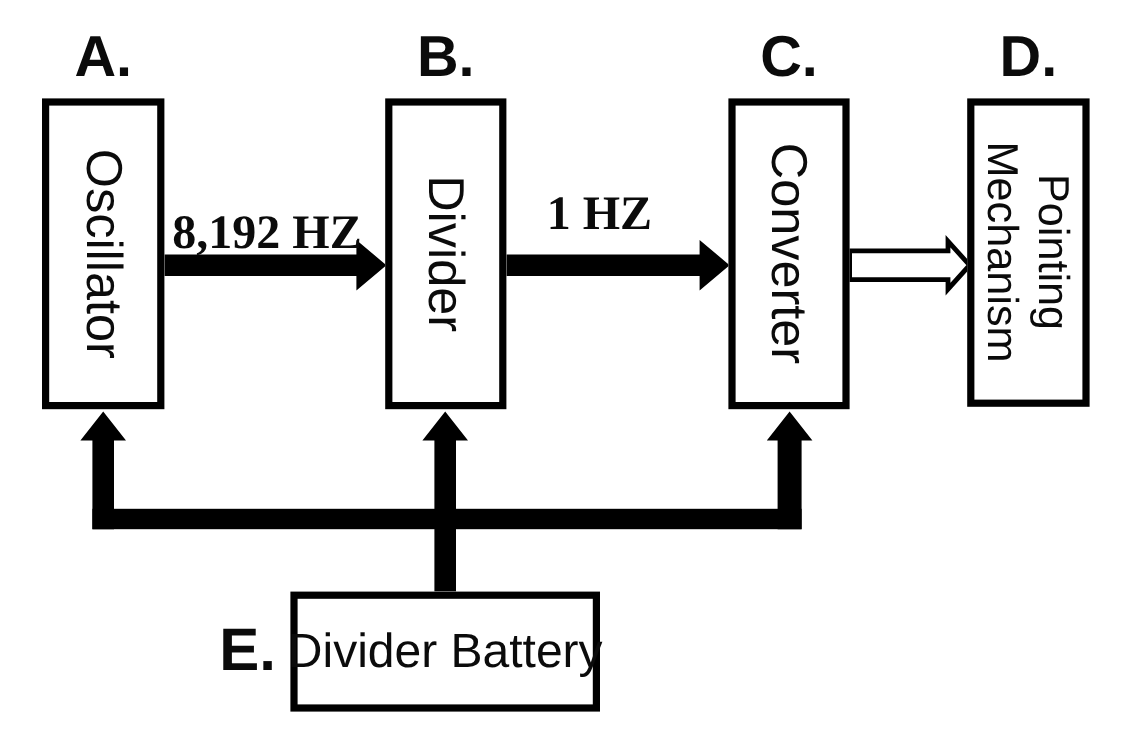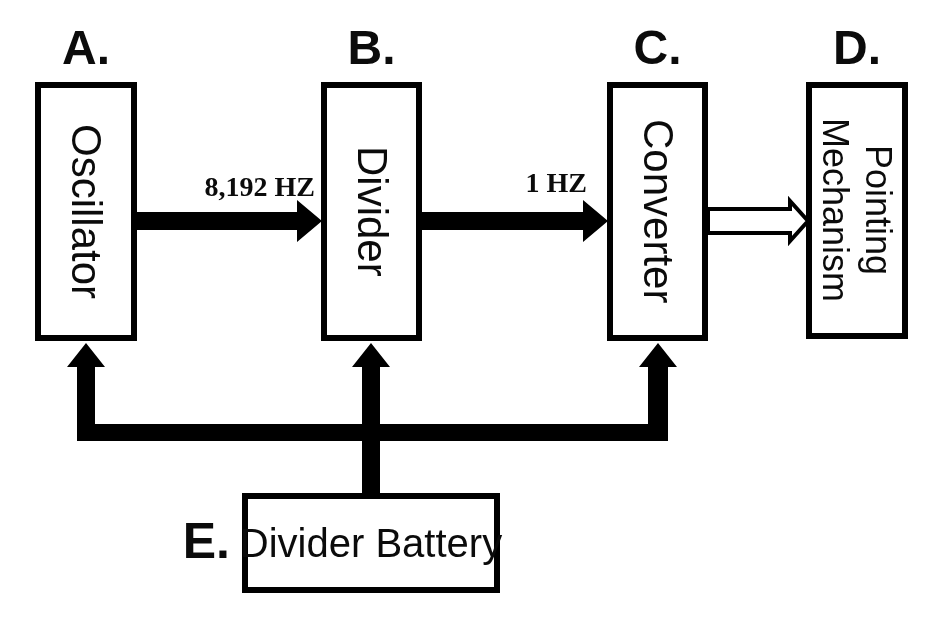--- a/index.html
+++ b/index.html
@@ -60,24 +60,24 @@
     z-index: 2;
   }
   .letter-e {
     text-align: right;
     font-size: 50px;
   }
   .freq-label {
     position: absolute;
     font-family: "Liberation Serif", serif;
     font-weight: 700;
-    font-size: 28px;
+    font-size: 40px;
     line-height: 1.1;
     color: #0b0b0b;
-    text-align: right;
+    text-align: center;
     z-index: 2;
   }
 </style>
 </head>
 <body>
 
 <div class="stage">
 
   <svg class="arrow-layer" viewBox="0 0 940 626" xmlns="http://www.w3.org/2000/svg">
 
@@ -116,15 +116,15 @@
 
   <div class="block block-d" style="left:806px; top:82px; width:102px; height:257px;">
     <span class="vtext">Pointing Mechanism</span>
   </div>
 
   <div class="block" style="left:242px; top:493px; width:258px; height:100px;">
     <span class="htext">Divider Battery</span>
   </div>
 
   <div class="freq-label" style="left:130px; top:172px; width:185px;">8,192 HZ</div>
-  <div class="freq-label" style="left:412px; top:168px; width:175px;">1 HZ</div>
+  <div class="freq-label" style="left:412px; top:156px; width:175px;">1 HZ</div>
 
 </div>
 
 </body></html>

